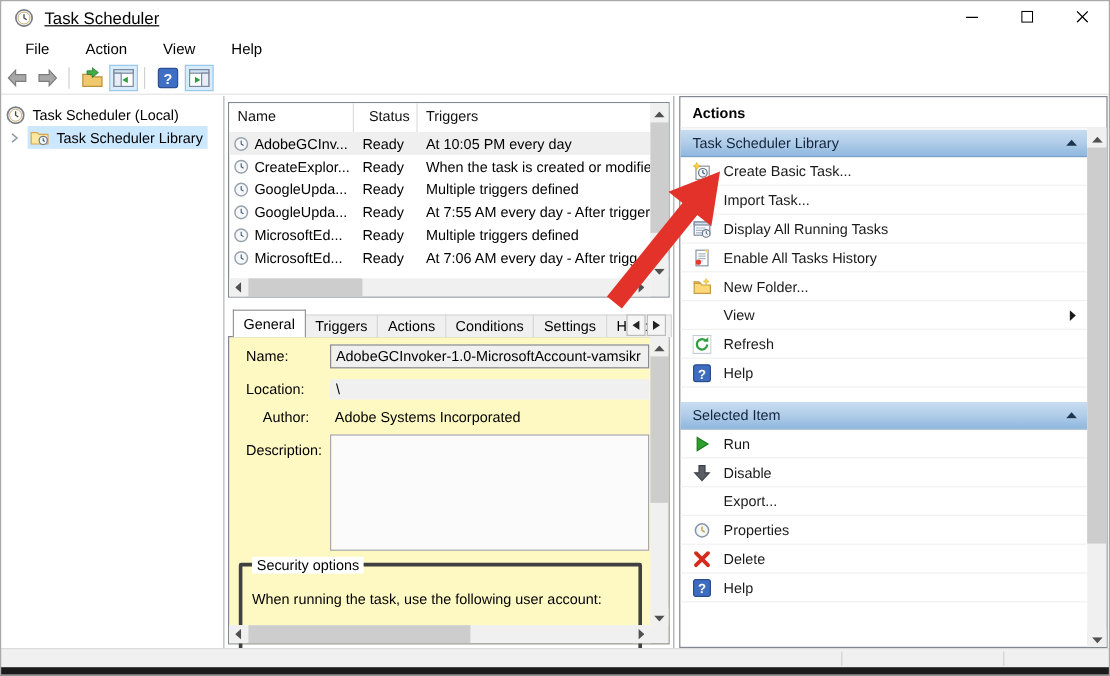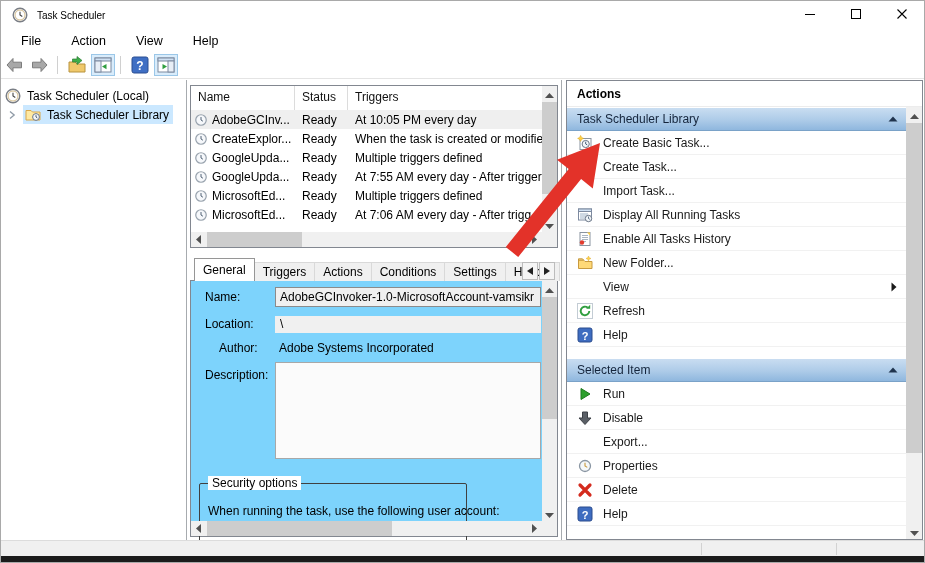--- a/index.html
+++ b/index.html
@@ -4,21 +4,21 @@
 <style>
   html,body{margin:0;padding:0;}
   body{
     width:925px;height:563px;position:relative;overflow:hidden;
     font-family:"Liberation Sans",sans-serif;font-size:12px;color:#000;background:#fff;
   }
   
   #window-frame{position:absolute;inset:0;border:1px solid #a9a9a9;pointer-events:none;z-index:70;}
   #titlebar{position:absolute;left:0;top:0;width:925px;height:30px;background:#fff;display:flex;align-items:center;}
   #app-icon{width:16px;height:16px;margin-left:12px;flex:none;}
-  #title-text{margin-left:9px;font-size:10px;}
+  #title-text{margin-left:9px;font-size:14px;text-decoration:underline;}
   #win-controls{margin-left:auto;display:flex;height:100%;}
   .win-btn{width:46px;height:100%;display:flex;align-items:center;justify-content:center;}
   
   #menubar{position:absolute;left:0;top:30px;width:925px;height:22px;background:#fff;display:flex;align-items:center;font-size:12.5px;}
   .menu-item{padding:3px 9px;margin-left:12px;}
   
   #toolbar{position:absolute;left:0;top:52px;width:925px;height:27px;background:#fff;display:flex;align-items:center;border-bottom:1px solid #e4e4e4;box-sizing:border-box;}
   .tb-btn{width:24px;height:22px;display:flex;align-items:center;justify-content:center;margin-left:2px;border:1px solid transparent;box-sizing:border-box;}
   .tb-btn.highlighted{background:#d9ecfb;border:1px solid #9bc7e8;}
   .tb-sep{width:1px;height:18px;background:#d0d0d0;margin:0 5px;}
@@ -32,48 +32,48 @@
   .tree-root{padding-left:5px;}
   .tree-child{padding-left:8px;}
   .tree-chevron{width:10px;height:10px;margin-right:5px;display:flex;}
   .tree-sel{display:flex;align-items:center;height:19px;background:#cbe8ff;padding:0 4px 0 2px;}
   
   #list-panel{position:absolute;left:190px;top:85px;width:368px;height:163px;border:1px solid #828790;background:#fff;box-sizing:border-box;}
   #lv-main{position:absolute;left:0;top:0;right:15px;bottom:15px;overflow:hidden;}
   .lv-header{display:flex;height:24px;box-sizing:border-box;background:#fff;}
   .lv-hcell{padding-top:4px;box-sizing:border-box;border-right:1px solid #dcdcdc;color:#111;}
   .h-name{width:104px;padding-left:7px;}
-  .h-status{width:53px;padding-left:7px;}
+  .h-status{width:53px;padding-left:7px;text-align:center;}
   .h-triggers{flex:1;padding-left:7px;border-right:none;}
   .lv-row{display:flex;height:19px;align-items:center;}
   .lv-row.selected{background:#efefef;}
   .cell-name{width:104px;display:flex;align-items:center;padding-left:3px;box-sizing:border-box;overflow:hidden;white-space:nowrap;}
   .row-icon{width:14px;height:14px;margin-right:4px;flex:none;display:flex;}
   .cell-status{width:53px;padding-left:7px;box-sizing:border-box;white-space:nowrap;}
   .cell-triggers{flex:1;padding-left:7px;white-space:nowrap;overflow:hidden;}
   
   .sb-v{position:absolute;right:0;top:0;bottom:15px;width:15px;background:#f0f0f0;}
   .sb-h{position:absolute;left:0;bottom:0;right:15px;height:15px;background:#f0f0f0;}
   .sb-btn{position:absolute;width:15px;height:15px;display:flex;align-items:center;justify-content:center;background:#f0f0f0;}
   .sb-thumb{position:absolute;background:#cdcdcd;}
   .sb-corner{position:absolute;right:0;bottom:0;width:15px;height:15px;background:#f0f0f0;}
   
   #details-panel{position:absolute;left:190px;top:258px;width:368px;height:279px;box-sizing:border-box;}
   #tab-strip{position:absolute;left:4px;top:0;right:0;height:23px;display:flex;align-items:flex-end;}
   .tab{height:19px;line-height:19px;padding:0 8px;background:#f0f0f0;border:1px solid #d9d9d9;border-bottom:none;box-sizing:border-box;margin-right:-1px;position:relative;z-index:1;margin-top:32px;}
   .tab.active{height:23px;line-height:22px;background:#fff;border:1px solid #969696;border-bottom:none;z-index:3;}
   #tab-arrows{position:absolute;right:3px;top:4px;display:flex;z-index:4;}
   .tab-arrow{width:16px;height:18px;border:1px solid #bcbcbc;background:#f5f5f5;display:flex;align-items:center;justify-content:center;margin-left:1px;box-sizing:border-box;}
-  #details-content{position:absolute;left:0;top:22px;right:0;bottom:0;border:1px solid #828790;background:#7dd3fc;box-sizing:border-box;}
+  #details-content{position:absolute;left:0;top:22px;right:0;bottom:0;border:1px solid #828790;background:#fef9c3;box-sizing:border-box;}
   .fld-label{position:absolute;white-space:nowrap;}
   #name-box{position:absolute;left:84px;top:6px;width:266px;height:20px;background:#f0f0f0;border:1px solid #8b8b8b;box-sizing:border-box;padding:2px 4px;white-space:nowrap;overflow:hidden;}
   #location-strip{position:absolute;left:84px;top:35px;width:266px;height:17px;background:#f0f0f0;padding:1px 5px;box-sizing:border-box;}
   #author-value{position:absolute;left:88px;top:60px;white-space:nowrap;}
   #desc-box{position:absolute;left:84px;top:81px;width:266px;height:97px;background:#fbfbfb;border:1px solid #a8a8a8;box-sizing:border-box;}
-  #security-group{position:absolute;left:8px;top:202px;width:268px;height:80px;border:1px solid #404040;border-radius:2px;box-sizing:border-box;}
+  #security-group{position:absolute;left:8px;top:188px;width:336px;height:80px;border:3px solid #404040;border-radius:2px;box-sizing:border-box;}
   #security-legend{position:absolute;left:8px;top:-8px;background:#fff;padding:0 4px;}
   #security-line{position:absolute;left:8px;top:20px;white-space:nowrap;}
   
   #actions-panel{position:absolute;left:566px;top:80px;width:357px;height:460px;border:1px solid #828790;background:#fff;box-sizing:border-box;}
   #actions-title{height:26px;line-height:26px;padding-left:10px;font-weight:bold;border-bottom:1px solid #ececec;box-sizing:border-box;}
   #actions-body{position:absolute;left:0;top:27px;right:16px;bottom:0;overflow:hidden;}
   .section-header{height:23px;display:flex;align-items:center;padding:0 8px 0 10px;color:#15253c;
     background:linear-gradient(180deg,#c9ddf1 0%,#adcbe8 55%,#8fb7de 100%);
     border-bottom:1px solid #7aa2c8;box-sizing:border-box;}
   .section-header .hdr-label{flex:1;}
@@ -435,25 +435,20 @@
               <rect x="3" y="3.5" width="11" height="11" fill="#fff" stroke="#8a94a0"></rect>
               <circle cx="8.7" cy="9" r="3.6" fill="#f2f6fa" stroke="#6b7687"></circle>
               <path d="M8.7 6.7v2.3l1.6 1" stroke="#37506b" stroke-width="0.9" fill="none"></path>
               <path d="M3.6 0.4l1 2 2 1-2 1-1 2-1-2-2-1 2-1z" fill="#ffcf40" stroke="#d9a420" stroke-width="0.5"></path>
             </svg>
           </span>
     <span class="ai-label">Create Basic Task...</span>
 
   </div>
 
-  <div class="action-item">
-    <span class="ai-icon"></span>
-    <span class="ai-label">Create Task...</span>
-
-  </div>
 
   <div class="action-item">
     <span class="ai-icon"></span>
     <span class="ai-label">Import Task...</span>
 
   </div>
 
   <div class="action-item">
     <span class="ai-icon">
             <svg width="16" height="16" viewBox="0 0 16 16">

